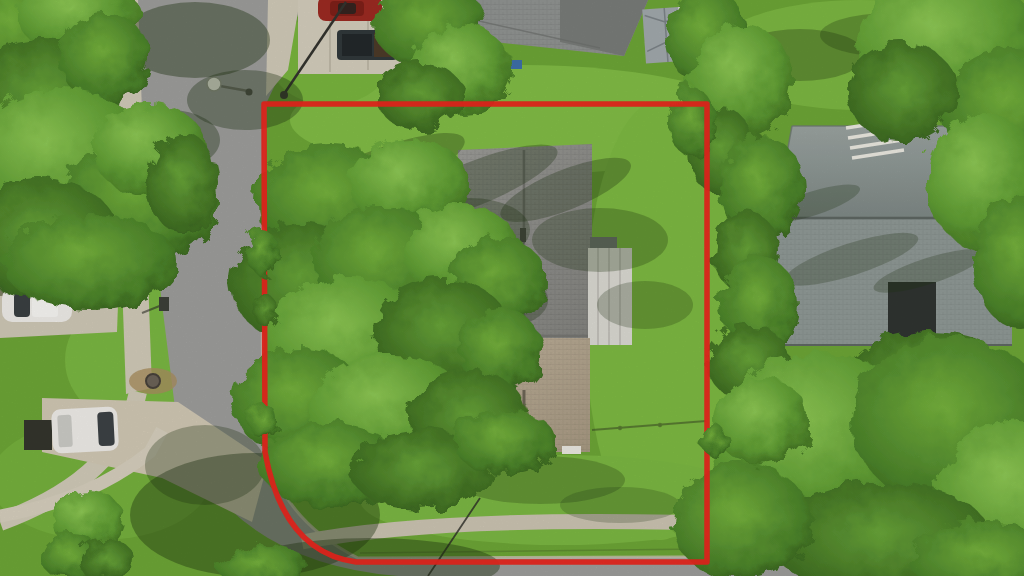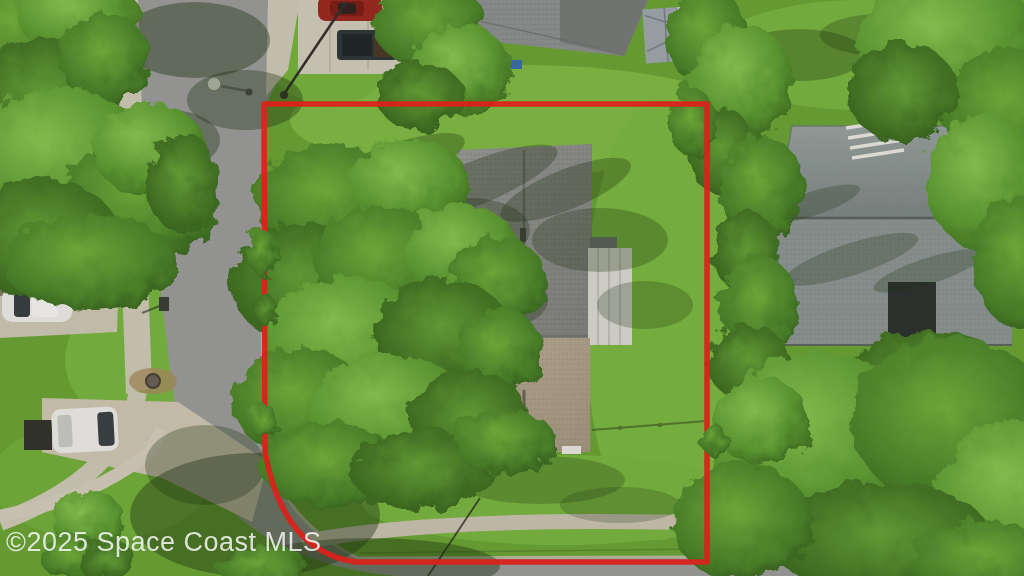--- a/index.html
+++ b/index.html
@@ -308,14 +308,13 @@
   <g filter="url(#leafy)">
     <ellipse cx="262" cy="252" rx="16" ry="22" fill="url(#tg2)"></ellipse>
     <ellipse cx="265" cy="310" rx="12" ry="16" fill="url(#tg3)"></ellipse>
     <ellipse cx="262" cy="420" rx="14" ry="18" fill="url(#tg2)"></ellipse>
     <ellipse cx="714" cy="440" rx="13" ry="16" fill="url(#tg2)"></ellipse>
   </g>
 
   <rect x="0" y="0" width="1024" height="576" filter="url(#grain)" opacity="0.06"></rect>
 </svg>
 
-<div class="watermark">©2025 Space Coast MLS</div>
 </div>
 
 </body></html>

